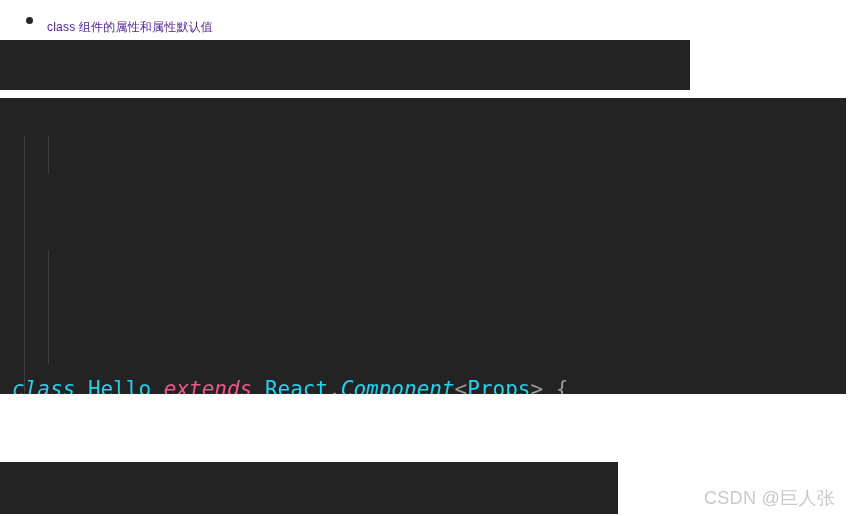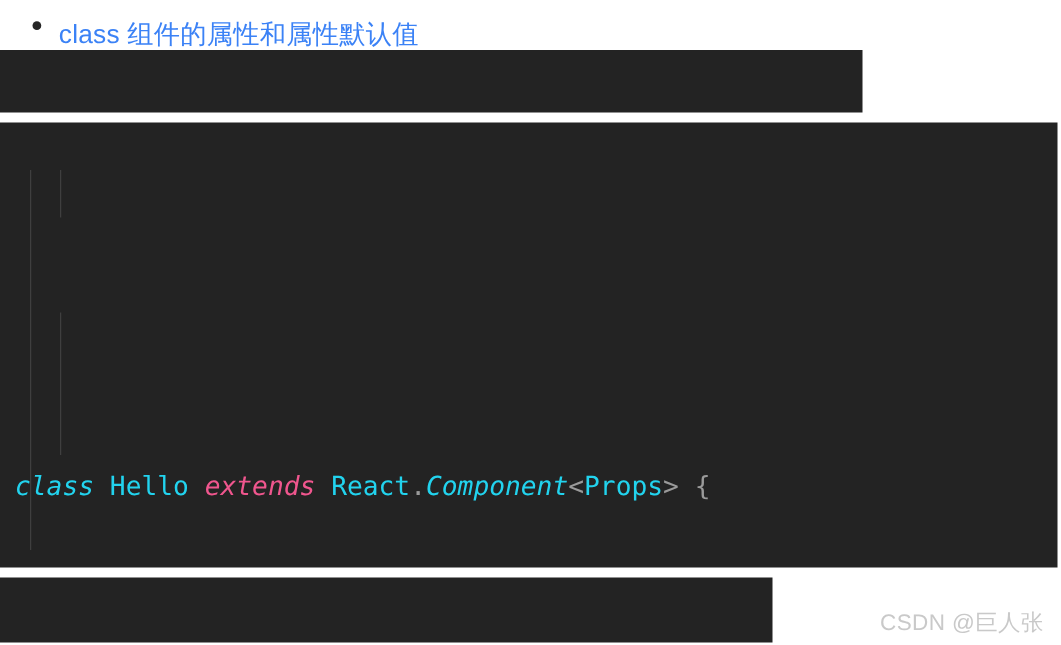--- a/index.html
+++ b/index.html
@@ -25,22 +25,22 @@
     box-sizing: border-box;
   }
   #bullet-dot {
     width: 7px;
     height: 7px;
     border-radius: 50%;
     background: #262626;
     flex: 0 0 auto;
   }
   #bullet-text {
-    font-size: 21px;
-    color: #3b82f6;
+    font-size: 12px;
+    color: #4c1d95;
     letter-spacing: .2px;
     white-space: nowrap;
     margin-top: 14px;
   }
 
   
   .codeblock {
     background: #232323;
     font-family: "DejaVu Sans Mono", "Liberation Mono", monospace;
     font-size: 21px;
@@ -55,21 +55,21 @@
     left: 0;
     top: 40px;
     width: 690px;
     height: 50px;
     padding: 6px 0 0 14px;
   }
   #code-class {
     left: 0;
     top: 98px;
     width: 846px;
-    height: 356px;
+    height: 296px;
     padding: 6px 0 0 12px;
   }
   #code-const {
     left: 0;
     top: 462px;
     width: 618px;
     height: 52px;
     padding: 7px 0 0 16px;
   }
   .cline { height: 38px; position: relative; }

